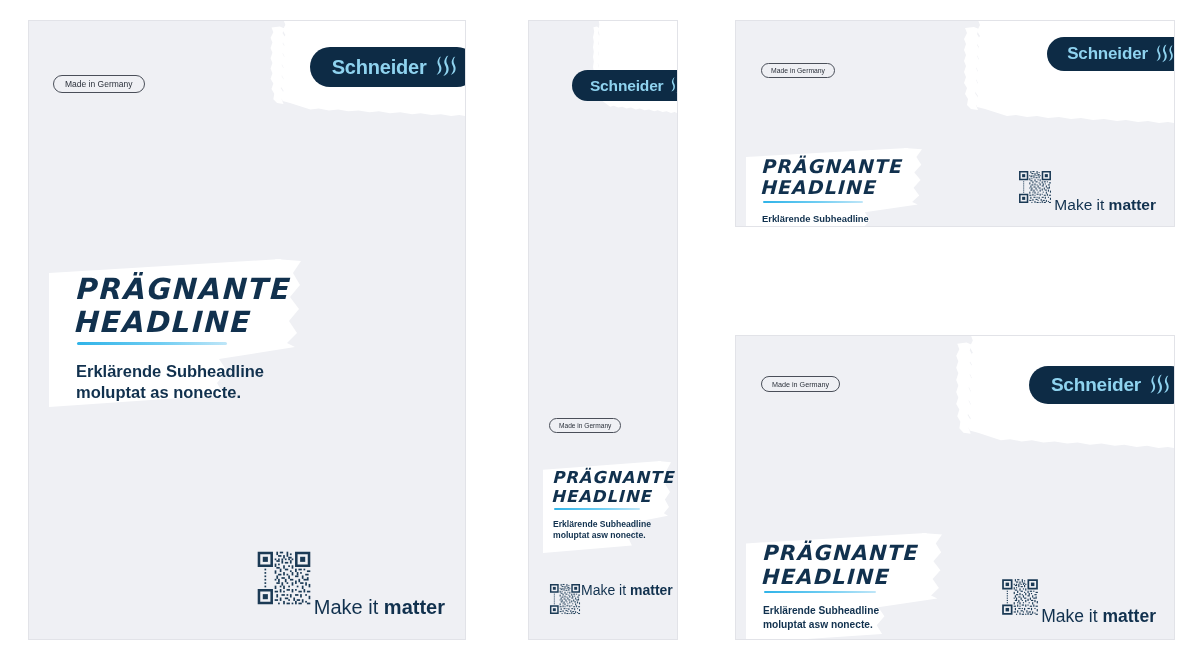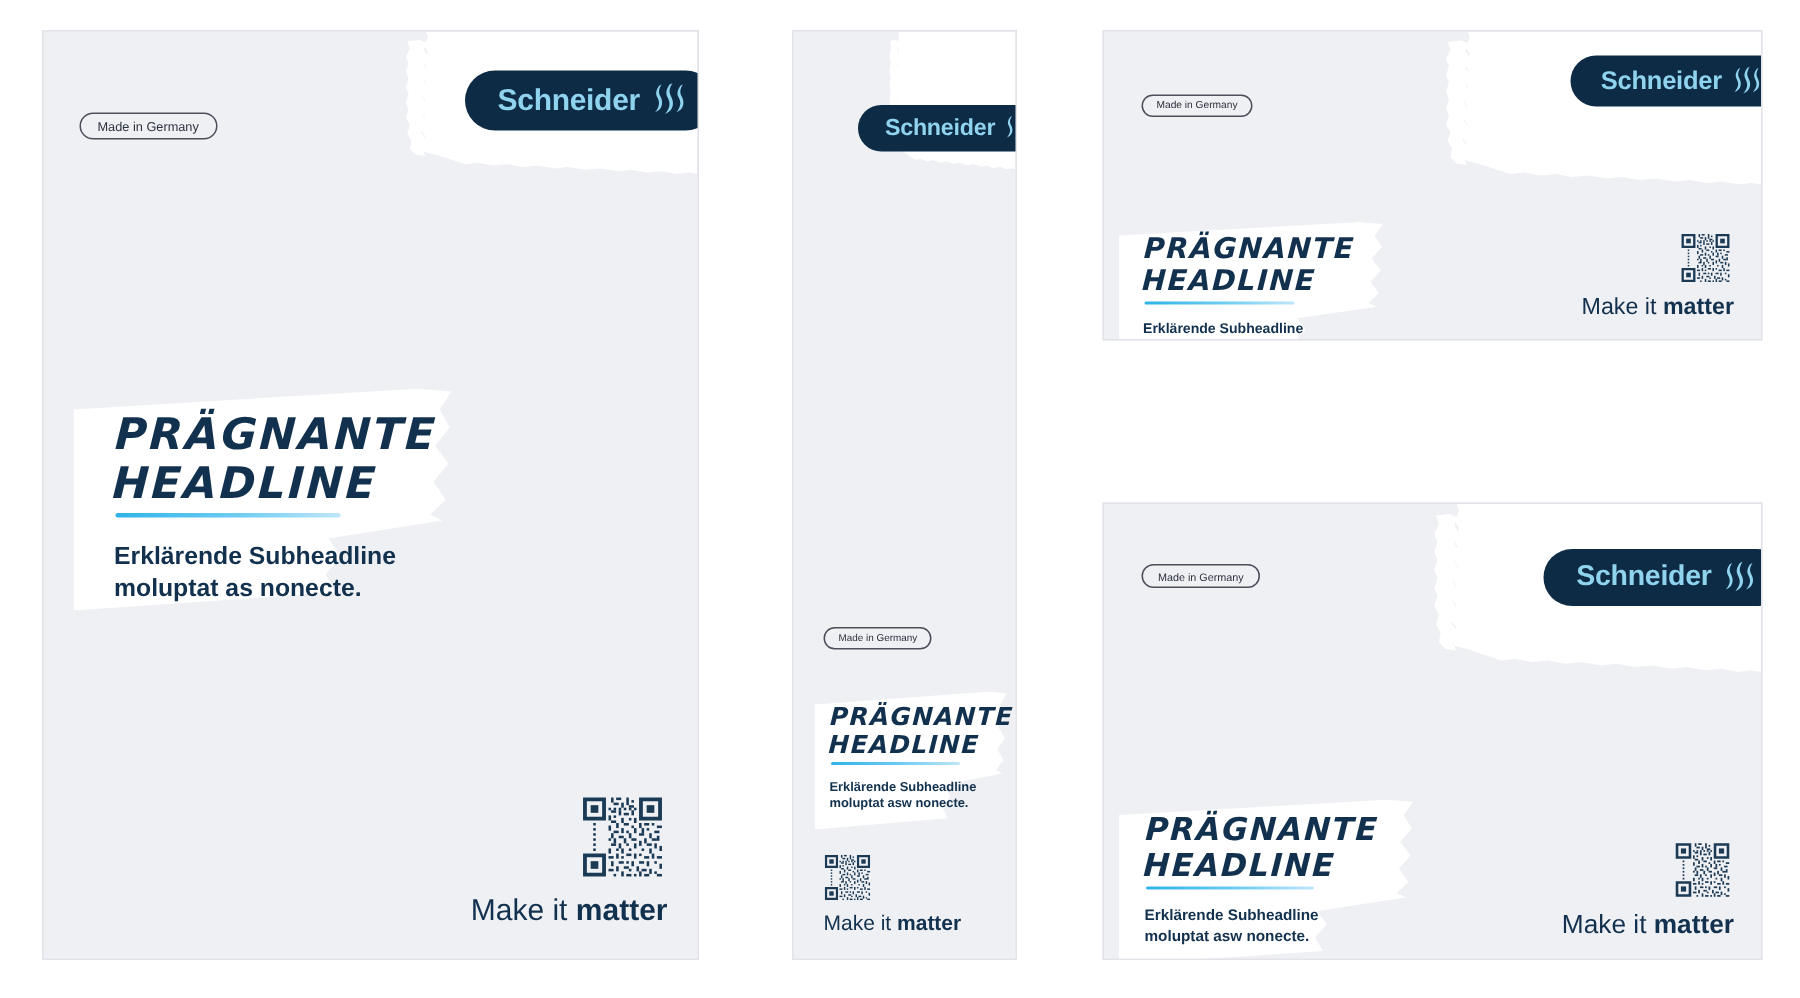--- a/index.html
+++ b/index.html
@@ -81,21 +81,21 @@
   .subhead{
     font-family:"Liberation Sans", sans-serif;
     font-weight:700;
     color:#11314e;
     line-height:1.3;
     white-space:pre-line;
     margin:0;
   }
 
   
-  .claim-block{position:absolute;display:flex;flex-direction:column;}
+  .claim-block{position:absolute;display:flex;flex-direction:row;}
   .qr{display:block;}
   .claim{
     font-family:"Liberation Sans", sans-serif;
     color:#11314e;
     font-weight:400;
     white-space:nowrap;
     line-height:1;
   }
   .claim b{font-weight:700;}
 

